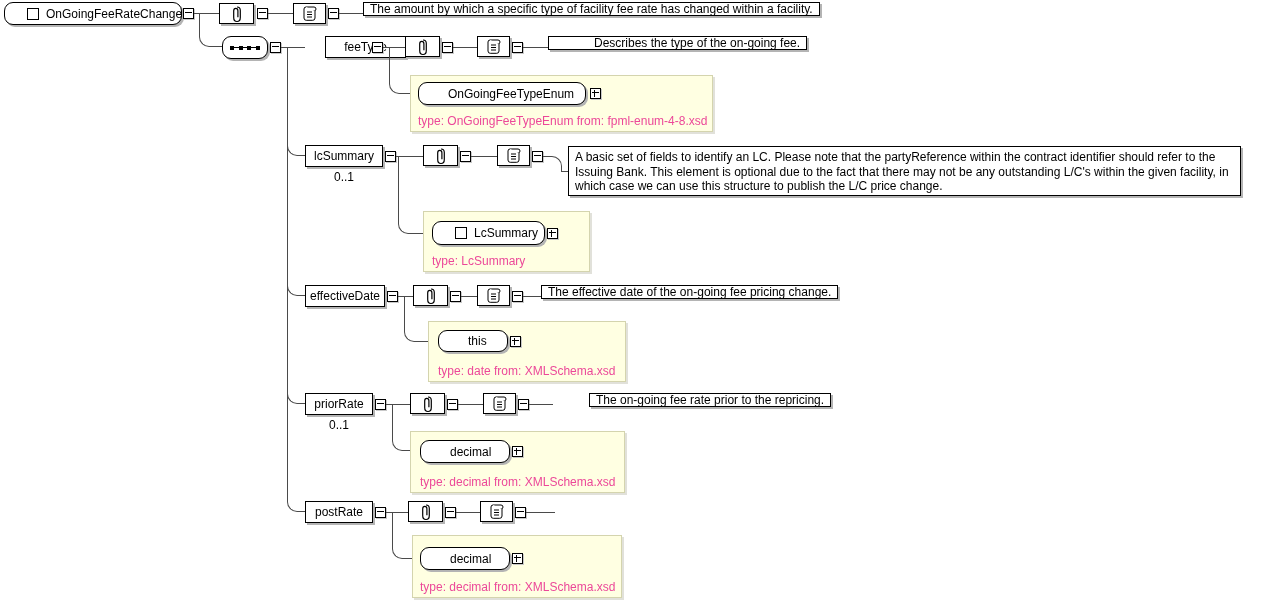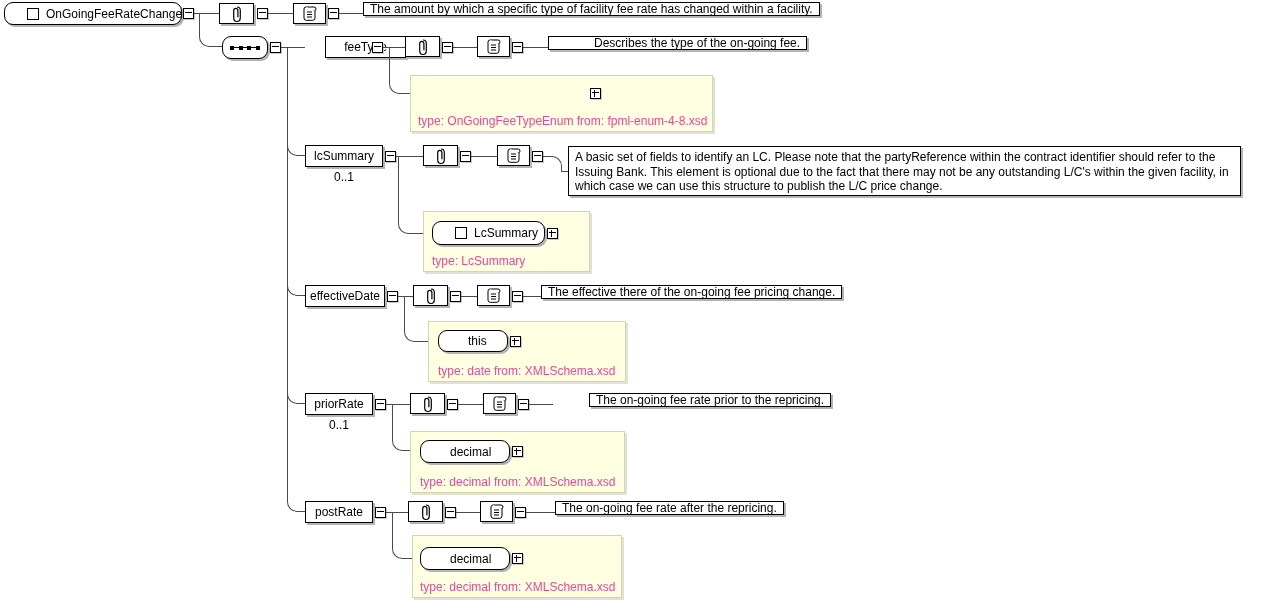--- a/index.html
+++ b/index.html
@@ -123,20 +123,27 @@
         <line x1="6" y1="12" x2="11" y2="12" stroke="#000"></line>
     </svg>
   </div>
   <div class="tg" style="left:512px;top:42px;"></div>
   <div class="hline" style="left:523px;top:47px;width:25px;"></div>
   <div class="abox" style="left:548px;top:36px;padding-left:45px;">
     <span>Describes the type of the on-going fee.</span>
   </div>
   <div class="elbow-bl" style="left:389px;top:47px;width:21px;height:47px;"></div>
   <div class="ybox" style="left:410px;top:75px;width:303px;height:57px;"></div>
+  <div class="node" style="left:418px;top:82px;width:168px;">
+    <svg width="16" height="13" viewBox="0 0 16 13">
+      <polygon points="1,12 11,12 15,1 5,1" fill="#fff" stroke="#000"></polygon>
+      <line x1="1" y1="12" x2="15" y2="1" stroke="#000"></line>
+    </svg>
+    <span>OnGoingFeeTypeEnum</span>
+  </div>
   <div class="tg plus" style="left:590px;top:88px;"></div>
   <div class="note" style="left:418px;top:114px;">
     <span>type: OnGoingFeeTypeEnum from: fpml-enum-4-8.xsd</span>
   </div>
 
   <div class="ebox" style="left:305px;top:145px;width:78px;height:22px;">
     <span>lcSummary</span>
   </div>
   <div class="card" style="left:305px;top:170px;width:78px;">
     <span>0..1</span>
@@ -193,21 +200,21 @@
       <path d="M5 2 h8 a2 2 0 0 1 0 4 h-1.5" fill="#fff" stroke="#000"></path>
       <path d="M5 2 a2 2 0 0 0 -2 2 v9 a2.3 2.3 0 0 0 2.3 2.3 h6.4 a2.3 2.3 0 0 0 2.3 -2.3 v-7" fill="#fff" stroke="#000"></path>
       <line x1="6" y1="7" x2="11" y2="7" stroke="#000"></line>
         <line x1="6" y1="9.5" x2="11" y2="9.5" stroke="#000"></line>
         <line x1="6" y1="12" x2="11" y2="12" stroke="#000"></line>
     </svg>
   </div>
   <div class="tg" style="left:512px;top:291px;"></div>
   <div class="hline" style="left:523px;top:296px;width:18px;"></div>
   <div class="abox" style="left:541px;top:285px;">
-    <span>The effective there of the on-going fee pricing change.</span>
+    <span>The effective date of the on-going fee pricing change.</span>
   </div>
   <div class="elbow-bl" style="left:404px;top:296px;width:24px;height:46px;"></div>
   <div class="ybox" style="left:428px;top:321px;width:198px;height:61px;"></div>
   <div class="node" style="left:438px;top:330px;width:70px;height:22px;">
     <svg width="16" height="13" viewBox="0 0 16 13">
       <polygon points="1,12 11,12 15,1 5,1" fill="#fff" stroke="#000"></polygon>
       <line x1="1" y1="12" x2="15" y2="1" stroke="#000"></line>
     </svg>
     <span>this</span>
   </div>
@@ -275,23 +282,20 @@
     <svg width="17" height="17" viewBox="0 0 17 17">
       <path d="M5 2 h8 a2 2 0 0 1 0 4 h-1.5" fill="#fff" stroke="#000"></path>
       <path d="M5 2 a2 2 0 0 0 -2 2 v9 a2.3 2.3 0 0 0 2.3 2.3 h6.4 a2.3 2.3 0 0 0 2.3 -2.3 v-7" fill="#fff" stroke="#000"></path>
       <line x1="6" y1="7" x2="11" y2="7" stroke="#000"></line>
         <line x1="6" y1="9.5" x2="11" y2="9.5" stroke="#000"></line>
         <line x1="6" y1="12" x2="11" y2="12" stroke="#000"></line>
     </svg>
   </div>
   <div class="tg" style="left:515px;top:507px;"></div>
   <div class="hline" style="left:526px;top:512px;width:29px;"></div>
-  <div class="abox" style="left:555px;top:501px;">
-    <span>The on-going fee rate after the repricing.</span>
-  </div>
   <div class="elbow-bl" style="left:392px;top:512px;width:20px;height:47px;"></div>
   <div class="ybox" style="left:412px;top:535px;width:210px;height:63px;"></div>
   <div class="node" style="left:420px;top:547px;width:90px;height:23px;">
     <svg width="16" height="13" viewBox="0 0 16 13">
       <polygon points="1,12 11,12 15,1 5,1" fill="#fff" stroke="#000"></polygon>
       <line x1="1" y1="12" x2="15" y2="1" stroke="#000"></line>
     </svg>
     <span>decimal</span>
   </div>
   <div class="tg plus" style="left:512px;top:553px;"></div>

